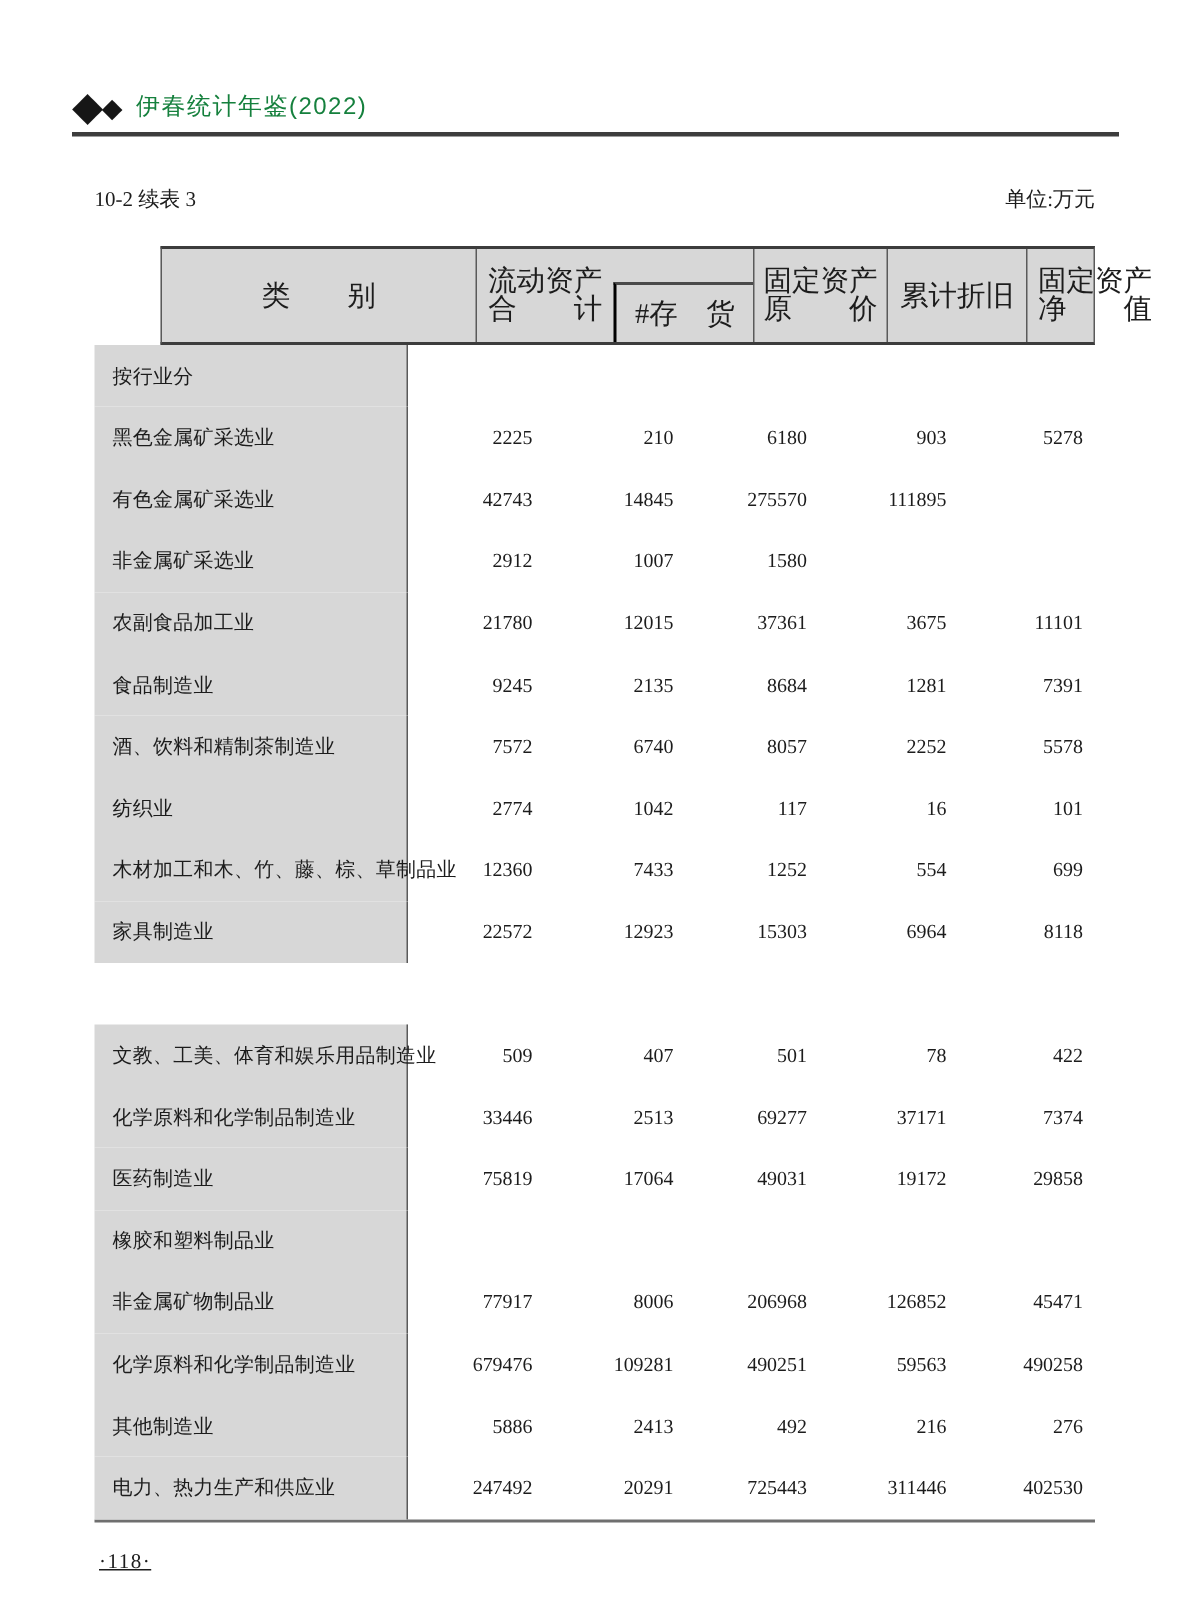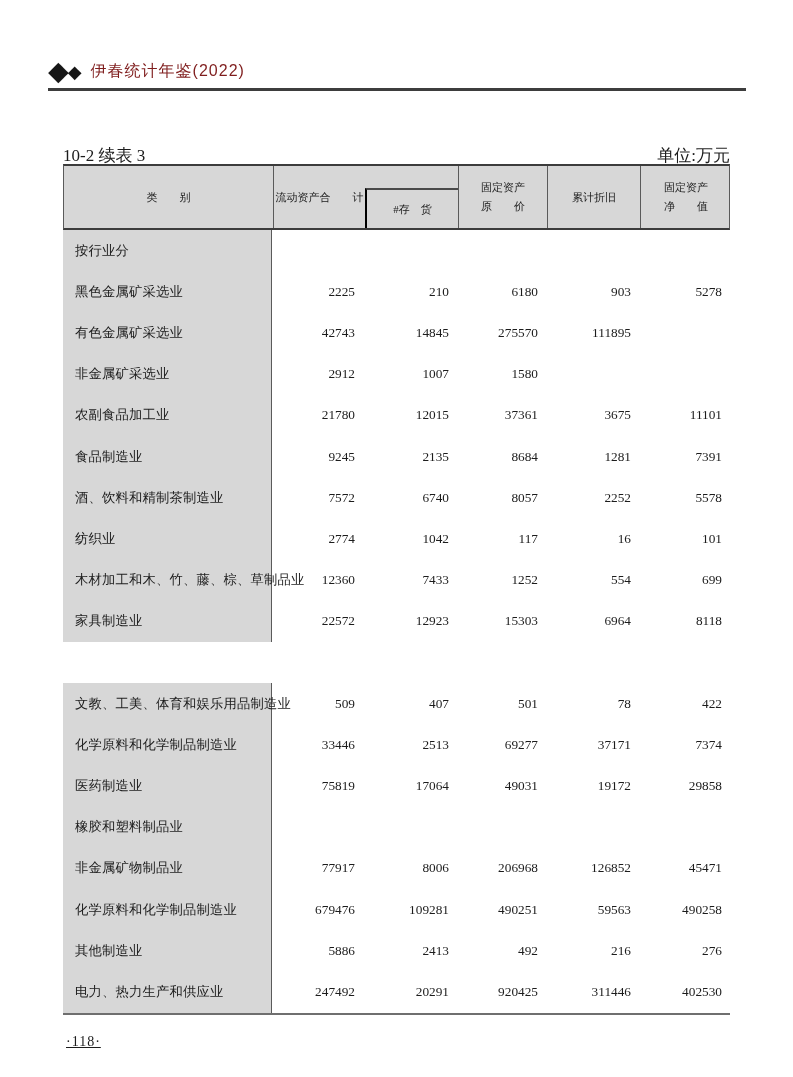--- a/index.html
+++ b/index.html
@@ -15,61 +15,62 @@
   .brand{
     position:absolute;left:48px;top:55px;width:698px;height:32px;
   }
   .brand-row{
     position:absolute;left:0;bottom:2px;display:flex;align-items:center;
     font-family:"Liberation Sans","DejaVu Sans",sans-serif;
   }
   .diamond-lg{font-size:27px;line-height:27px;color:#161616;letter-spacing:-2px;}
   .diamond-sm{font-size:18px;line-height:18px;color:#161616;margin-left:1px;}
   .brand-title{
-    margin-left:9px;font-size:16px;color:#7f1d1d;letter-spacing:1px;
+    margin-left:9px;font-size:16px;color:#15803d;letter-spacing:1px;
   }
   .brand-rule{
     position:absolute;left:0;bottom:-4px;width:698px;height:3px;background:#3d3d3d;
   }
   
   .meta{
-    position:absolute;left:63px;top:144px;width:667px;height:20px;
-    font-size:17px;
+    position:absolute;left:63px;top:124px;width:667px;height:20px;
+    font-size:14px;
   }
   .meta-left{position:absolute;left:0;top:0;}
   .meta-right{position:absolute;right:0;top:0;}
   
   .yb-table{
     position:absolute;left:63px;top:164px;width:667px;
   }
   .thead{
     display:grid;
     grid-template-columns:209px 185px 89px 93px 91px;
     height:66px;
     background:#d7d7d7;
     border-top:2px solid #3c3c3c;
     border-bottom:2px solid #3c3c3c;
     border-left:1px solid #5a5a5a;
     border-right:1px solid #5a5a5a;
     box-sizing:border-box;
-    font-size:11px;
+    font-size:19px;
+    margin-left:44px;
   }
   .th-cell{
     display:flex;flex-direction:column;justify-content:center;align-items:center;
     text-align:center;line-height:19px;
     border-left:1px solid #5a5a5a;
   }
   .th-cat{border-left:none;}
   .th-compound{
     position:relative;
     border-left:1px solid #5a5a5a;
   }
   .th-ca-main{
     position:absolute;left:0;top:0;width:91px;height:100%;
-    display:flex;flex-direction:row;justify-content:center;align-items:center;
+    display:flex;flex-direction:column;justify-content:center;align-items:center;
     line-height:19px;
   }
   .th-inventory{
     position:absolute;right:0;bottom:0;top:22px;width:93px;
     border-top:2px solid #4a4a4a;
     border-left:2px solid #000000;
     box-sizing:border-box;
     display:flex;align-items:center;justify-content:center;
   }
   .tbody{
@@ -303,21 +304,21 @@
     <div class="tnum">2413</div>
     <div class="tnum">492</div>
     <div class="tnum">216</div>
     <div class="tnum">276</div>
   </div>
 
   <div class="trow">
     <div class="tlabel">电力、热力生产和供应业</div>
     <div class="tnum">247492</div>
     <div class="tnum">20291</div>
-    <div class="tnum">920425</div>
+    <div class="tnum">725443</div>
     <div class="tnum">311446</div>
     <div class="tnum">402530</div>
   </div>
 </div>
   </div>
 
   <div class="page-number">·118·</div>
 
 </div>
 

